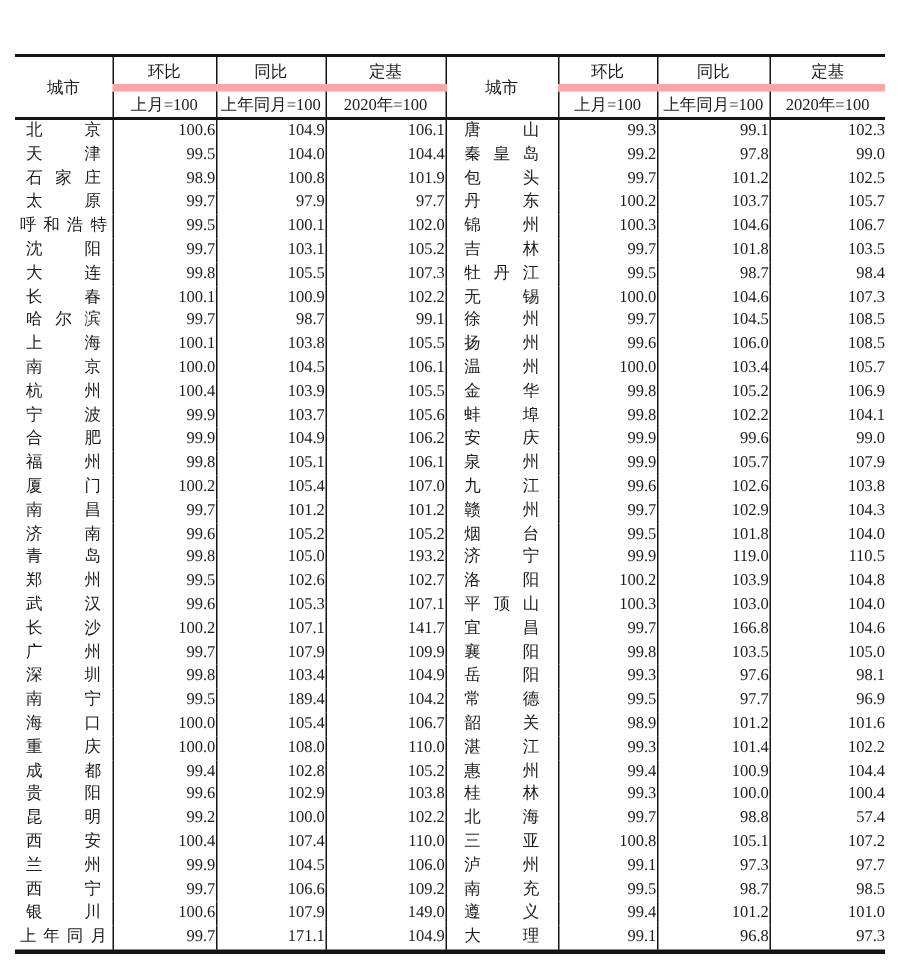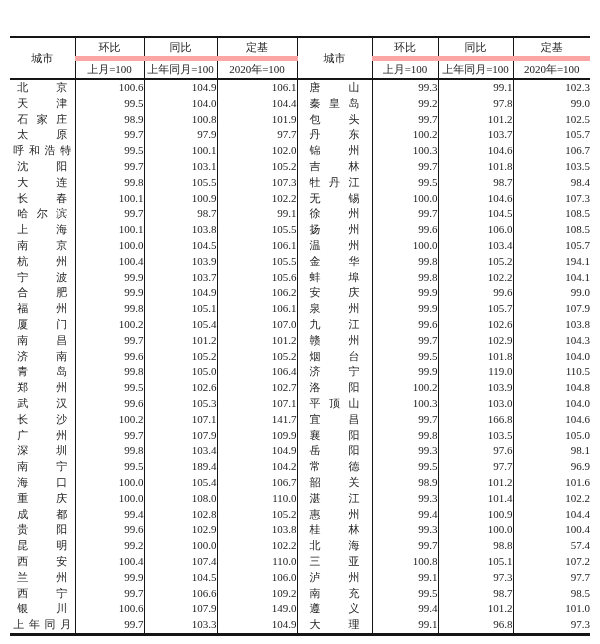--- a/index.html
+++ b/index.html
@@ -210,21 +210,21 @@
           <td class="num">105.7</td>
         </tr>
         <tr>
           <td class="city"><span class="cname">杭州</span></td>
           <td class="num">100.4</td>
           <td class="num">103.9</td>
           <td class="num">105.5</td>
           <td class="city"><span class="cname">金华</span></td>
           <td class="num">99.8</td>
           <td class="num">105.2</td>
-          <td class="num">194.1</td>
+          <td class="num">106.9</td>
         </tr>
         <tr>
           <td class="city"><span class="cname">宁波</span></td>
           <td class="num">99.9</td>
           <td class="num">103.7</td>
           <td class="num">105.6</td>
           <td class="city"><span class="cname">蚌埠</span></td>
           <td class="num">99.8</td>
           <td class="num">102.2</td>
           <td class="num">104.1</td>
@@ -276,21 +276,21 @@
           <td class="num">105.2</td>
           <td class="city"><span class="cname">烟台</span></td>
           <td class="num">99.5</td>
           <td class="num">101.8</td>
           <td class="num">104.0</td>
         </tr>
         <tr>
           <td class="city"><span class="cname">青岛</span></td>
           <td class="num">99.8</td>
           <td class="num">105.0</td>
-          <td class="num">106.4</td>
+          <td class="num">193.2</td>
           <td class="city"><span class="cname">济宁</span></td>
           <td class="num">99.9</td>
           <td class="num">119.0</td>
           <td class="num">110.5</td>
         </tr>
         <tr>
           <td class="city"><span class="cname">郑州</span></td>
           <td class="num">99.5</td>
           <td class="num">102.6</td>
           <td class="num">102.7</td>
@@ -435,21 +435,21 @@
           <td class="num">107.9</td>
           <td class="num">149.0</td>
           <td class="city"><span class="cname">遵义</span></td>
           <td class="num">99.4</td>
           <td class="num">101.2</td>
           <td class="num">101.0</td>
         </tr>
         <tr>
           <td class="city"><span class="cname w4">上年同月</span></td>
           <td class="num">99.7</td>
-          <td class="num">103.3</td>
+          <td class="num">171.1</td>
           <td class="num">104.9</td>
           <td class="city"><span class="cname">大理</span></td>
           <td class="num">99.1</td>
           <td class="num">96.8</td>
           <td class="num">97.3</td>
         </tr>
       </tbody>
   </table>
 </div>
 

